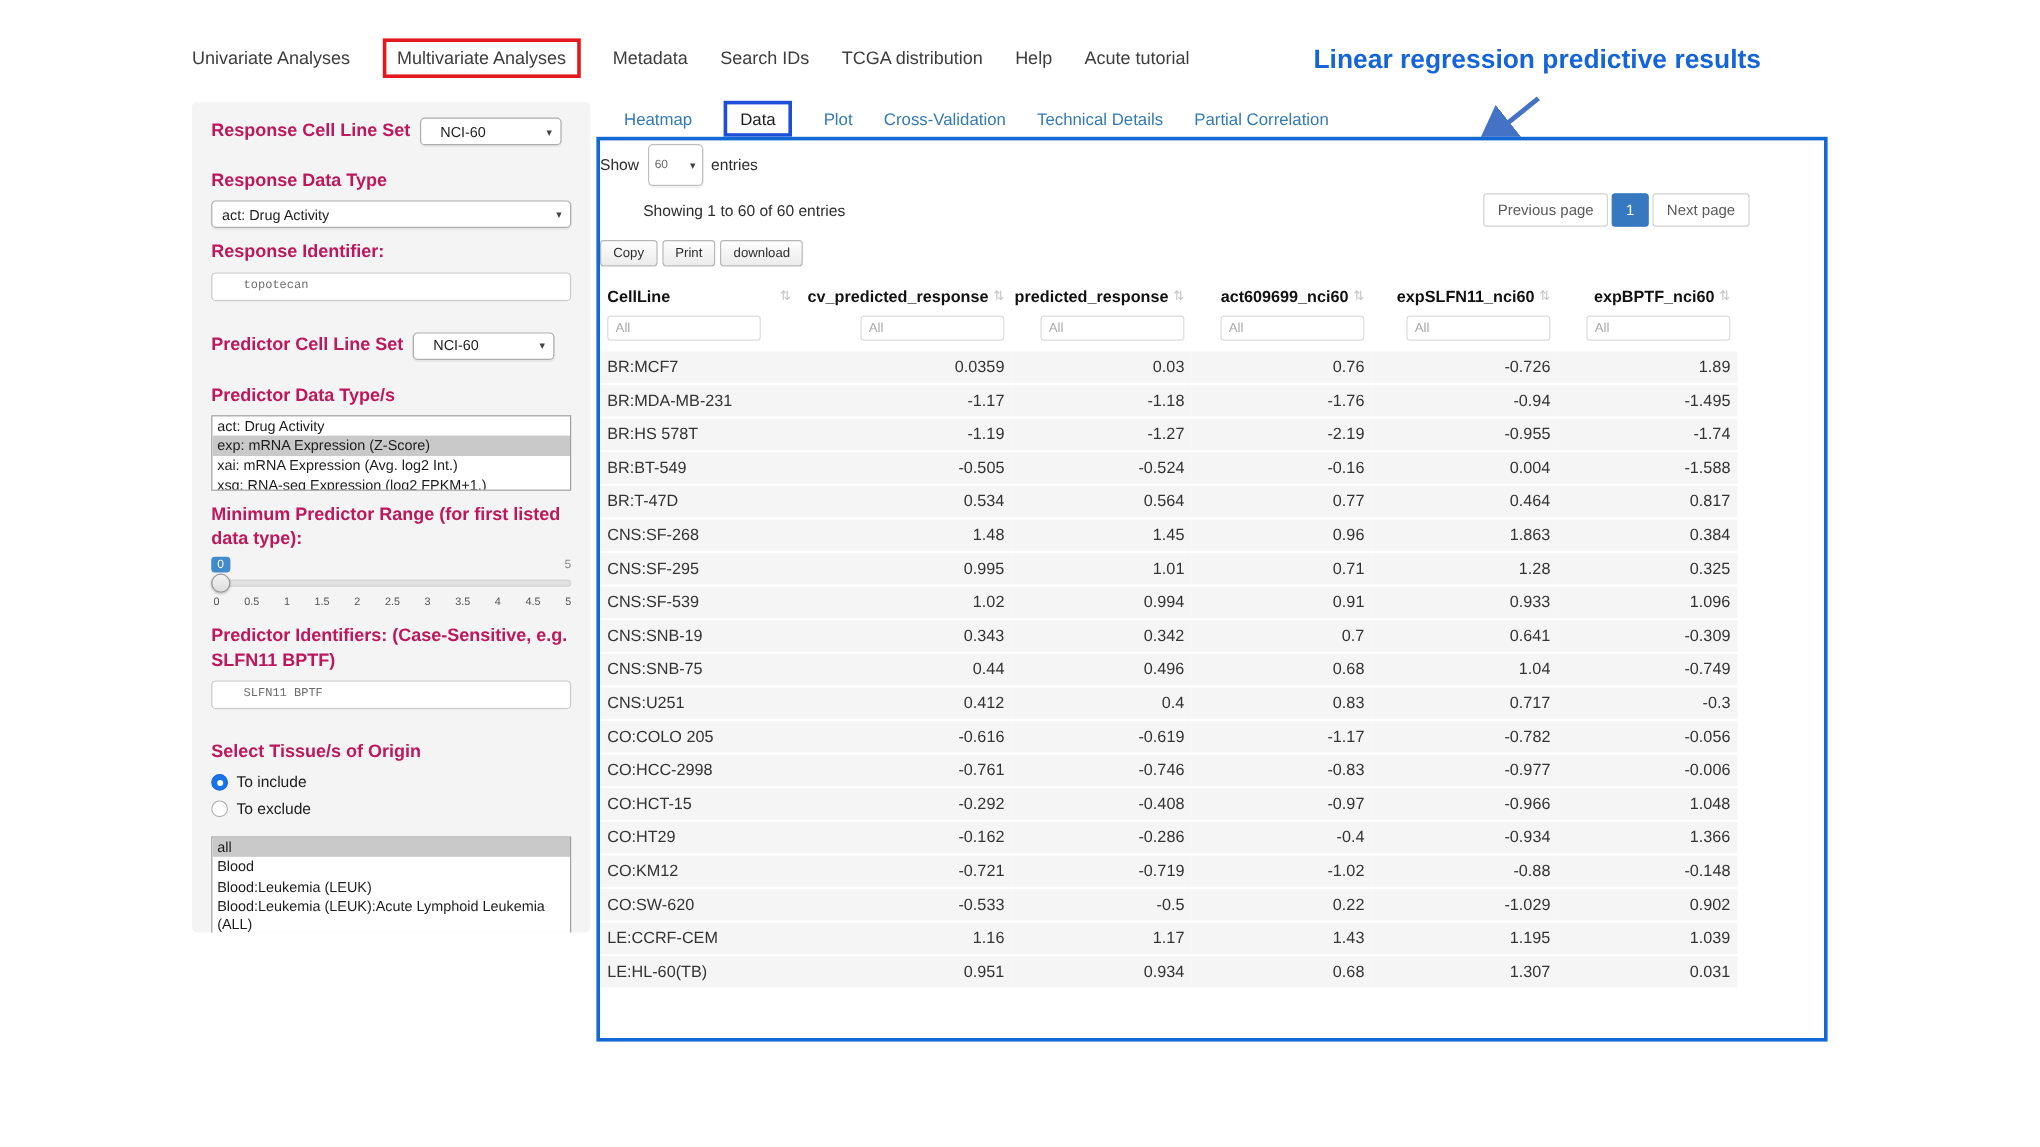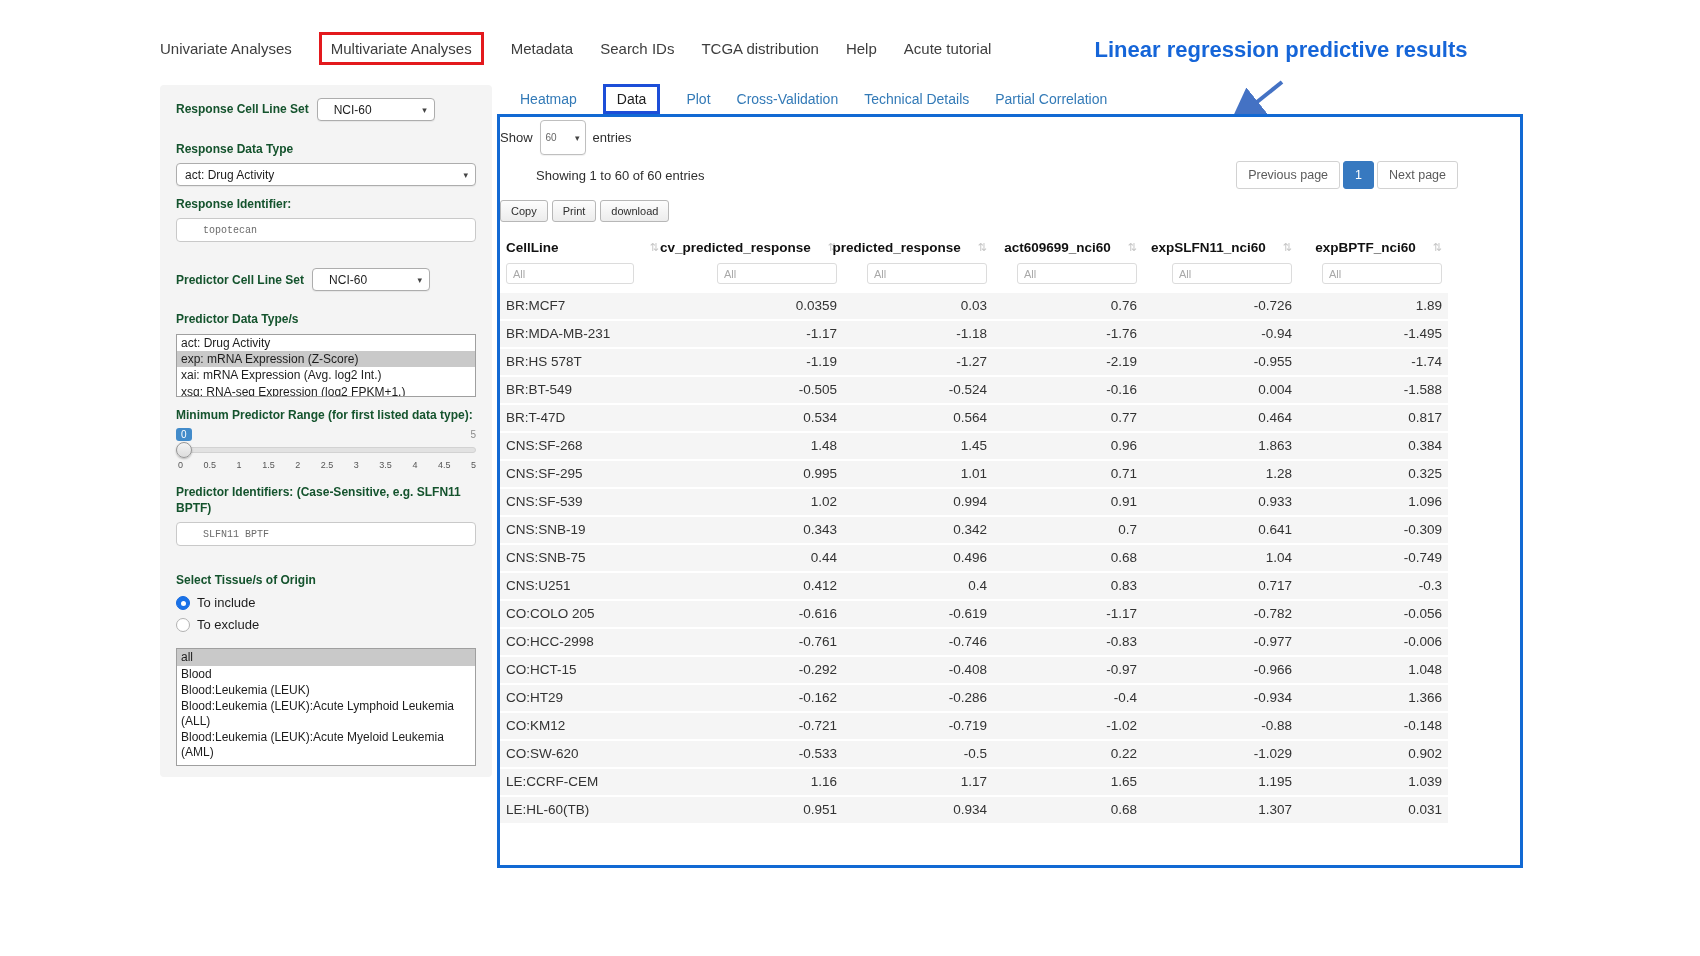--- a/index.html
+++ b/index.html
@@ -11,21 +11,21 @@
   .nav-item.nav-hl { border:3px solid #e3191d; padding:5px 9px; }
 
   
   .annotation-title { position:absolute; top:37px; left:1066px; width:430px; text-align:center;
     font-size:22px; font-weight:bold; color:#1565d8; }
   .annotation-arrow { position:absolute; left:1230px; top:78px; }
 
   
   .sidebar { position:absolute; left:160px; top:85px; width:332px; height:692px;
     background:#f4f4f4; border-radius:4px; padding:13px 16px; overflow:hidden; }
-  .lbl { font-size:12px; font-weight:bold; color:#14532d; display:block; line-height:1.35; }
+  .lbl { font-size:15px; font-weight:bold; color:#be185d; display:block; line-height:1.35; }
   .row-inline { display:flex; align-items:center; gap:8px; }
   .select { display:inline-flex; align-items:center; justify-content:space-between; gap:8px;
     background:#fff; border:1px solid #adadad; border-radius:4px; height:23px;
     padding:0 7px 0 8px; font-size:12px; color:#1d1d1d; cursor:pointer;
     box-shadow:0 1px 1px rgba(0,0,0,.06); white-space:nowrap; }
   .select .chev { font-size:9px; color:#444; }
   .select.w115 { min-width:118px;padding-left:16px; }
   .select.full { width:100%; margin-top:6px; }
   .txt-input { width:100%; height:24px; background:#fff; border:1px solid #c9c9c9; border-radius:4px;
     font-size:10px; color:#6b6b6b; padding:0 26px; margin-top:6px; font-family:Liberation Mono, monospace; }
@@ -74,21 +74,21 @@
   .page-btn.current { background:#3779c0; border-color:#3779c0; color:#fff; }
   .export-btns { display:flex; gap:4px; margin-top:17px; }
   .exp-btn { font-size:11px; color:#2e2e2e; background:linear-gradient(#fdfdfd,#ececec);
     border:1px solid #b7b7b7; border-radius:3px; padding:4px 10px; cursor:pointer; font-family:"Liberation Sans",sans-serif; }
 
   
   table.results { border-collapse:collapse; table-layout:fixed; width:948px; margin-top:10px; }
   table.results col.c0{width:165px} table.results col.c1{width:178px} table.results col.c2{width:150px}
   table.results col.c3{width:150px} table.results col.c4{width:155px} table.results col.c5{width:150px}
   table.results th { padding:8px 6px; font-size:13.5px; font-weight:bold; color:#111; }
-  .th-wrap { display:flex; align-items:center; justify-content:flex-end; gap:17px; }
+  .th-wrap { display:flex; align-items:flex-start; justify-content:flex-end; gap:4px; }
   .th-wrap.first { justify-content:space-between; }
   .sort-icon { font-size:11px; color:#c6c6c6; font-weight:normal; }
   tr.filters th { padding:0 6px 9px; text-align:left; }
   .filter-input { width:120px; height:21px; border:1px solid #dcdcdc; border-radius:3px;
     font-size:11px; padding:0 6px; color:#333; font-family:"Liberation Sans",sans-serif; }
   tr.filters th:first-child .filter-input { width:128px; }
   .filter-input::placeholder { color:#a9a9a9; }
   table.results tbody td { font-size:13.5px; color:#333; padding:5px 6px; line-height:16px;
     background:#f5f5f5; border-bottom:2px solid #fff; text-align:right; }
   table.results tbody td:first-child, table.results thead th:first-child { text-align:left; }
@@ -425,21 +425,21 @@
             <td>-0.533</td>
             <td>-0.5</td>
             <td>0.22</td>
             <td>-1.029</td>
             <td>0.902</td>
           </tr>
           <tr>
             <td>LE:CCRF-CEM</td>
             <td>1.16</td>
             <td>1.17</td>
-            <td>1.65</td>
+            <td>1.43</td>
             <td>1.195</td>
             <td>1.039</td>
           </tr>
           <tr>
             <td>LE:HL-60(TB)</td>
             <td>0.951</td>
             <td>0.934</td>
             <td>0.68</td>
             <td>1.307</td>
             <td>0.031</td>

